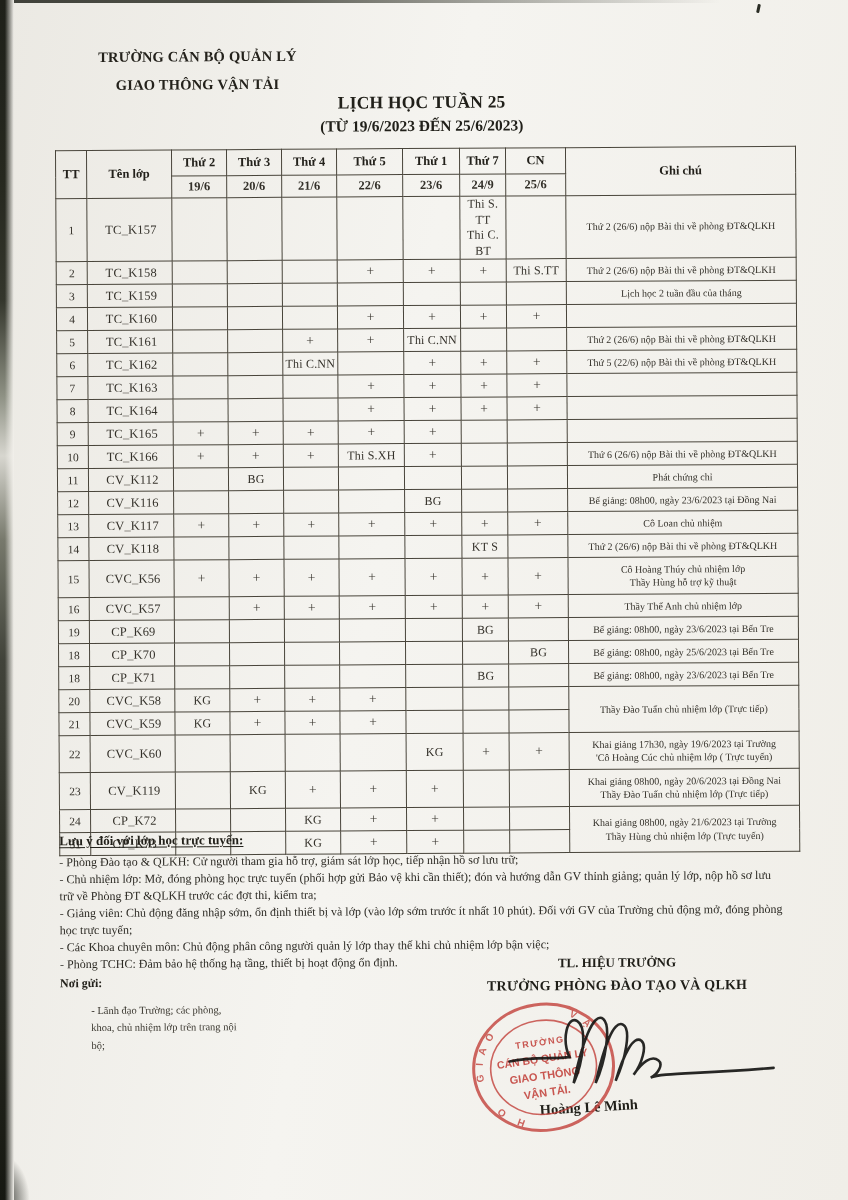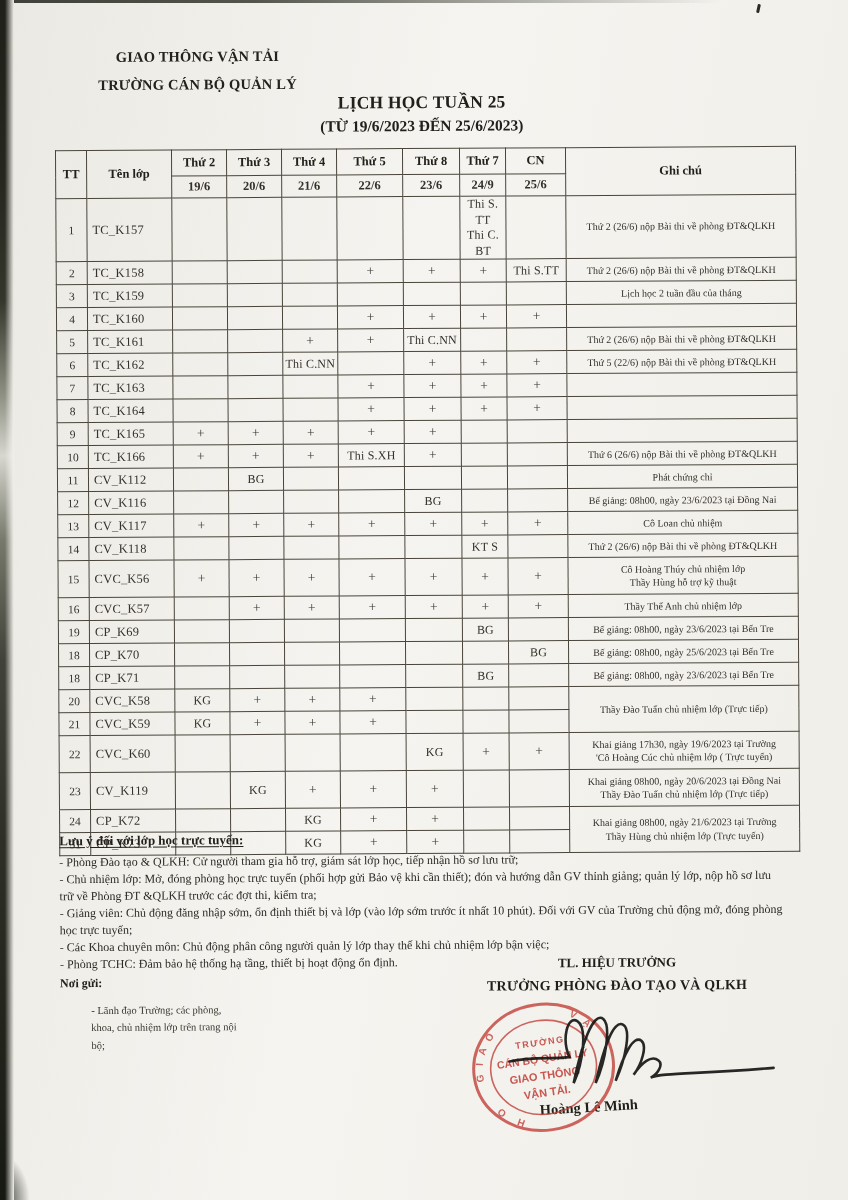--- a/index.html
+++ b/index.html
@@ -35,21 +35,21 @@
     table-layout:fixed;color:#34312a;}
   .schedule th,.schedule td{border:1px solid #49453b;padding:0 2px;text-align:center;
     vertical-align:middle;overflow:hidden;}
   .schedule thead tr:first-child{height:26px;}
   .schedule thead tr:last-child{height:22px;}
   th.hd{font-weight:bold;font-size:12.5px;color:#23211b;}
   th.ddate{font-weight:bold;font-size:12.5px;}
   .schedule tbody tr{height:23px;}
   .schedule tbody tr.tall{height:37px;}
   td.tt{font-size:11.5px;}
-  td.name{text-align:left;padding-left:5px;font-size:12.5px;letter-spacing:.2px;}
+  td.name{text-align:center;padding-left:5px;font-size:12.5px;letter-spacing:.2px;}
   td.day{font-size:13.5px;}
   td.day.mark{font-size:12px;line-height:1.3;white-space:pre-line;letter-spacing:.2px;margin-left:40px;}
   td.notecell{font-size:10px;line-height:1.35;white-space:pre-line;padding:0 4px;}
 
   
   .notes{position:absolute;left:57px;top:831px;width:726px;}
   .notes-heading{font-weight:bold;font-size:13px;color:#22201a;
     text-decoration:underline;text-underline-offset:2px;margin-bottom:5px;}
   .note-item{font-size:12px;line-height:1.42;color:#2c2a24;}
 
@@ -74,22 +74,22 @@
 <body>
 
 <div class="edge-left"></div>
 <div class="edge-top"></div>
 <div class="speck"></div>
 <div class="corner-bl"></div>
 
 <div class="sheet">
 
   <div class="org">
+    <div>TRƯỜNG CÁN BỘ QUẢN LÝ</div>
     <div>GIAO THÔNG VẬN TẢI</div>
-    <div>TRƯỜNG CÁN BỘ QUẢN LÝ</div>
   </div>
 
   <div class="doc-title">LỊCH HỌC TUẦN 25</div>
   <div class="doc-subtitle">(TỪ 19/6/2023 ĐẾN 25/6/2023)</div>
 
   <table class="schedule">
     <colgroup>
       <col style="width:31px">
         <col style="width:85px">
         <col style="width:55px">
@@ -102,21 +102,21 @@
         <col style="width:230px">
     </colgroup>
     <thead>
       <tr>
         <th class="hd" rowspan="2">TT</th>
         <th class="hd" rowspan="2">Tên lớp</th>
         <th class="hd">Thứ 2</th>
         <th class="hd">Thứ 3</th>
         <th class="hd">Thứ 4</th>
         <th class="hd">Thứ 5</th>
-        <th class="hd">Thứ 8</th>
+        <th class="hd">Thứ 1</th>
         <th class="hd">Thứ 7</th>
         <th class="hd">CN</th>
         <th class="hd" rowspan="2">Ghi chú</th>
       </tr>
       <tr>
         <th class="ddate">19/6</th>
         <th class="ddate">20/6</th>
         <th class="ddate">21/6</th>
         <th class="ddate">22/6</th>
         <th class="ddate">23/6</th>

